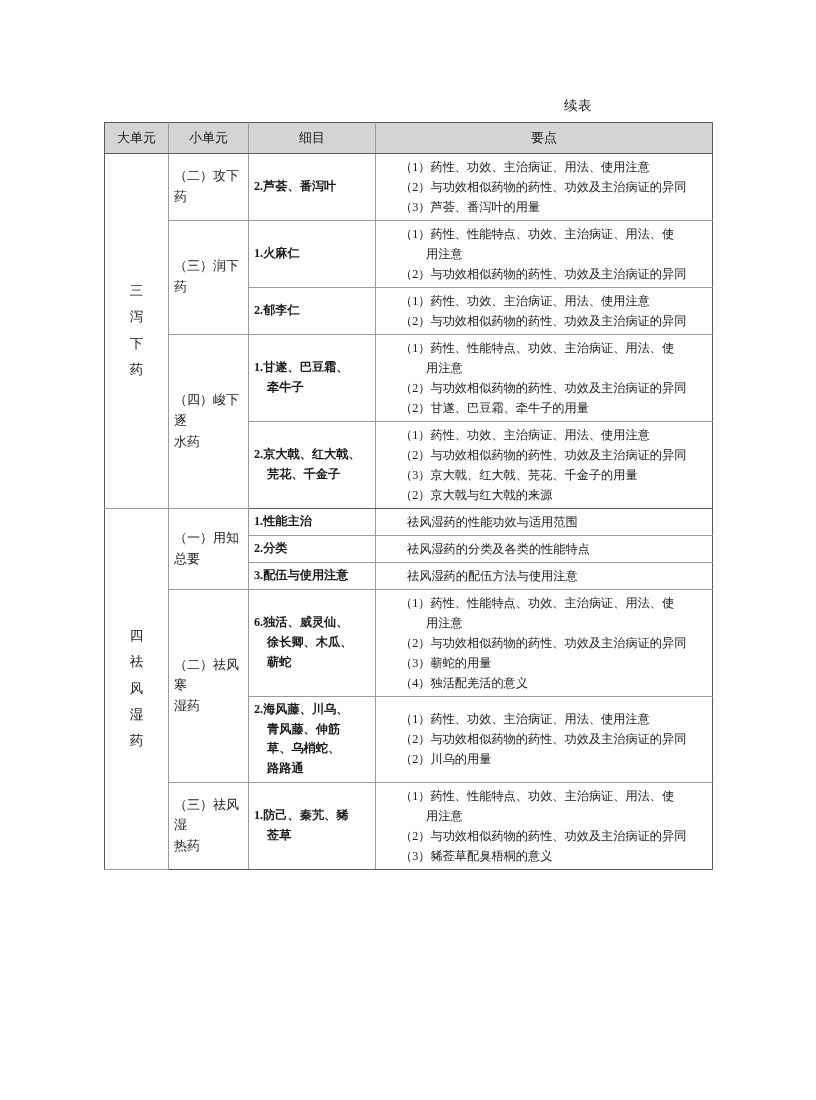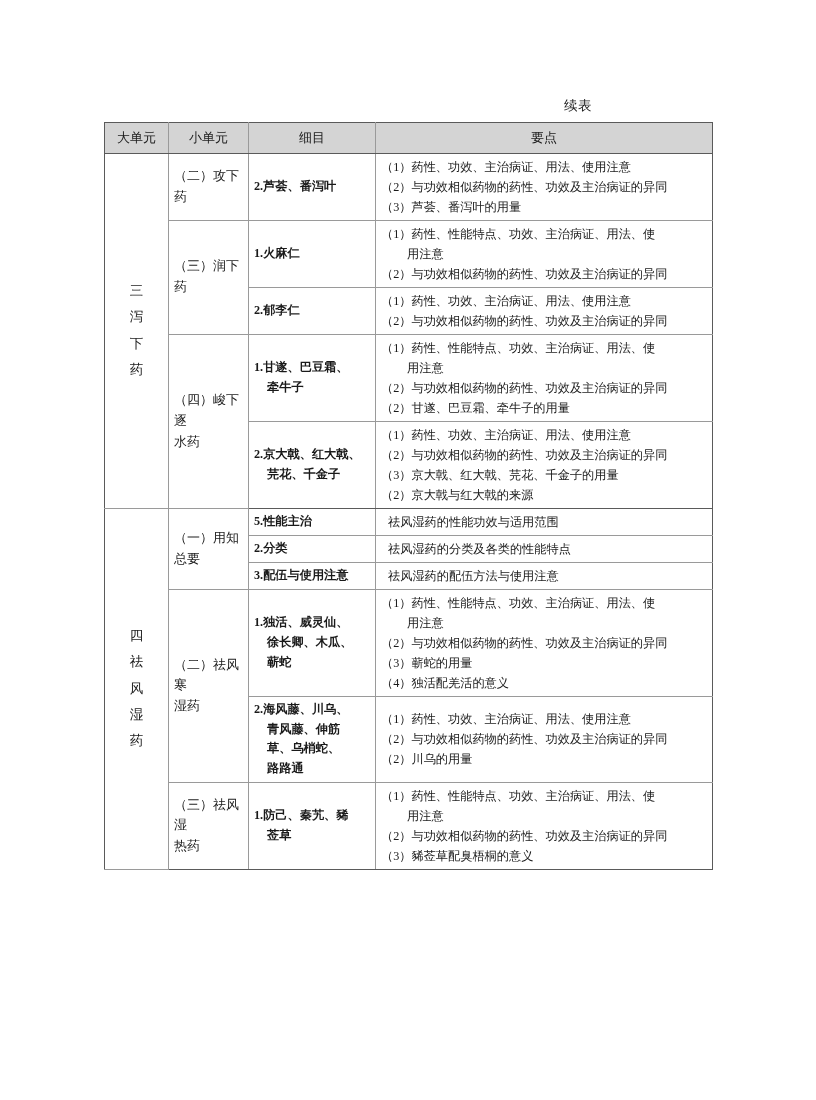--- a/index.html
+++ b/index.html
@@ -106,21 +106,21 @@
   td.detail .ln { display: block; }
   td.detail .ln.ind { padding-left: 13px; }
 
   td.points {
     vertical-align: middle;
     font-size: 12.2px;
     line-height: 1.64;
     padding-left: 6px;
     padding-right: 3px;
   }
-  td.points .ln { display: block; white-space: nowrap; }
+  td.points .ln { display: block; white-space: nowrap; margin-left: 19px; }
   td.points .ln.ind { padding-left: 26px; }
   td.points.single { padding-left: 12px; }
 </style>
 </head>
 <body>
 
 <div class="page">
 
   <div class="cont-label">续表</div>
 
@@ -219,21 +219,21 @@
               <span class="vchar">风</span>
               <span class="vchar">湿</span>
               <span class="vchar">药</span>
             </span>
           </td>
           <td class="subunit" rowspan="3">
             <span class="ln">（一）用知</span>
             <span class="ln">总要</span>
           </td>
           <td class="detail">
-            <span class="ln">5.性能主治</span>
+            <span class="ln">1.性能主治</span>
           </td>
           <td class="points edge-right single">
             <span class="ln">祛风湿药的性能功效与适用范围</span>
           </td>
         </tr>
         <tr>
           <td class="detail">
             <span class="ln">2.分类</span>
           </td>
           <td class="points edge-right single">
@@ -247,21 +247,21 @@
           <td class="points edge-right single">
             <span class="ln">祛风湿药的配伍方法与使用注意</span>
           </td>
         </tr>
         <tr>
           <td class="subunit" rowspan="2">
             <span class="ln">（二）祛风寒</span>
             <span class="ln">湿药</span>
           </td>
           <td class="detail">
-            <span class="ln">1.独活、威灵仙、</span>
+            <span class="ln">6.独活、威灵仙、</span>
             <span class="ln ind">徐长卿、木瓜、</span>
             <span class="ln ind">蕲蛇</span>
           </td>
           <td class="points edge-right">
             <span class="ln">（1）药性、性能特点、功效、主治病证、用法、使</span>
             <span class="ln ind">用注意</span>
             <span class="ln">（2）与功效相似药物的药性、功效及主治病证的异同</span>
             <span class="ln">（3）蕲蛇的用量</span>
             <span class="ln">（4）独活配羌活的意义</span>
           </td>

